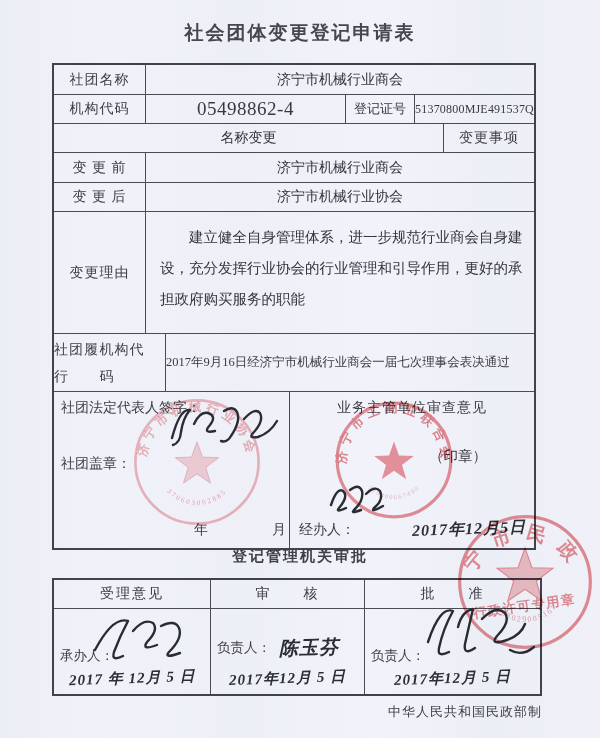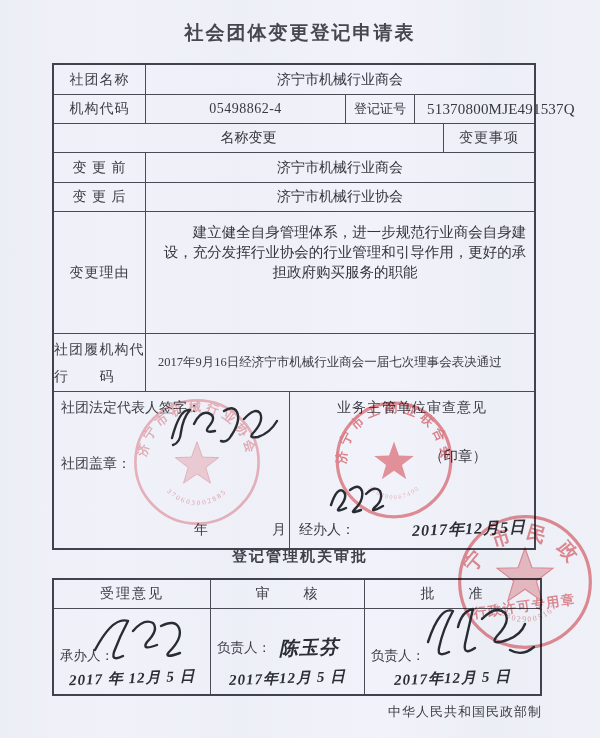--- a/index.html
+++ b/index.html
@@ -10,27 +10,27 @@
   .title{position:absolute;top:20px;left:0;width:600px;text-align:center;margin:0;
          font-size:19px;font-weight:bold;letter-spacing:2px;color:#46474f;}
   
   .mtable{position:absolute;left:52px;top:63px;width:484px;border:2px solid #41424b;box-sizing:border-box;background:rgba(255,255,255,0.06);}
   .row{display:flex;box-sizing:border-box;}
   .row + .row{border-top:1.5px solid #4a4b54;}
   .cell{box-sizing:border-box;display:flex;align-items:center;justify-content:center;font-size:14px;}
   .cell + .cell{border-left:1.5px solid #4a4b54;}
   .lab{width:91px;flex:none;letter-spacing:1px;color:#3c3d45;}
   .val{flex:1;color:#34353d;}
-  .v1{width:200px;flex:none;font-size:14px;letter-spacing:.5px;}
+  .v1{width:200px;flex:none;font-size:19px;letter-spacing:.5px;}
   .lab2{width:69px;flex:none;font-size:13px;letter-spacing:0;}
-  .v2{flex:1;font-size:15px;letter-spacing:.2px;padding-left:12px;}
-  .reason{flex:1;display:block;padding:10px 4px 6px 14px;font-size:14.5px;line-height:20px;
-          text-indent:2em;text-align:center;color:#34353d;}
+  .v2{flex:1;font-size:12px;letter-spacing:.2px;}
+  .reason{flex:1;display:block;padding:10px 4px 6px 14px;font-size:14.5px;line-height:31px;
+          text-indent:2em;text-align:left;color:#34353d;}
   .lab.two{line-height:27px;}
-  .proc{flex:1;justify-content:flex-start;padding-left:12px;font-size:12.5px;color:#3a3b43;}
+  .proc{flex:1;justify-content:flex-start;font-size:12.5px;color:#3a3b43;margin-left:20px;}
   .left8{width:235px;flex:none;position:relative;}
   .right8{flex:1;position:relative;}
   .abs{position:absolute;font-size:14px;color:#3c3d45;}
   .suptitle{top:7px;left:0;width:100%;text-align:center;letter-spacing:1px;}
   .sealhint{top:55px;left:139px;font-size:14.5px;}
   .handlerline{bottom:9px;left:9px;font-size:14px;}
   .handlerdate{bottom:8px;right:8px;}
   .hw{font-style:italic;font-size:16px;color:#2c2e35;letter-spacing:1px;
       transform:rotate(-2deg);display:inline-block;font-weight:bold;}
   

